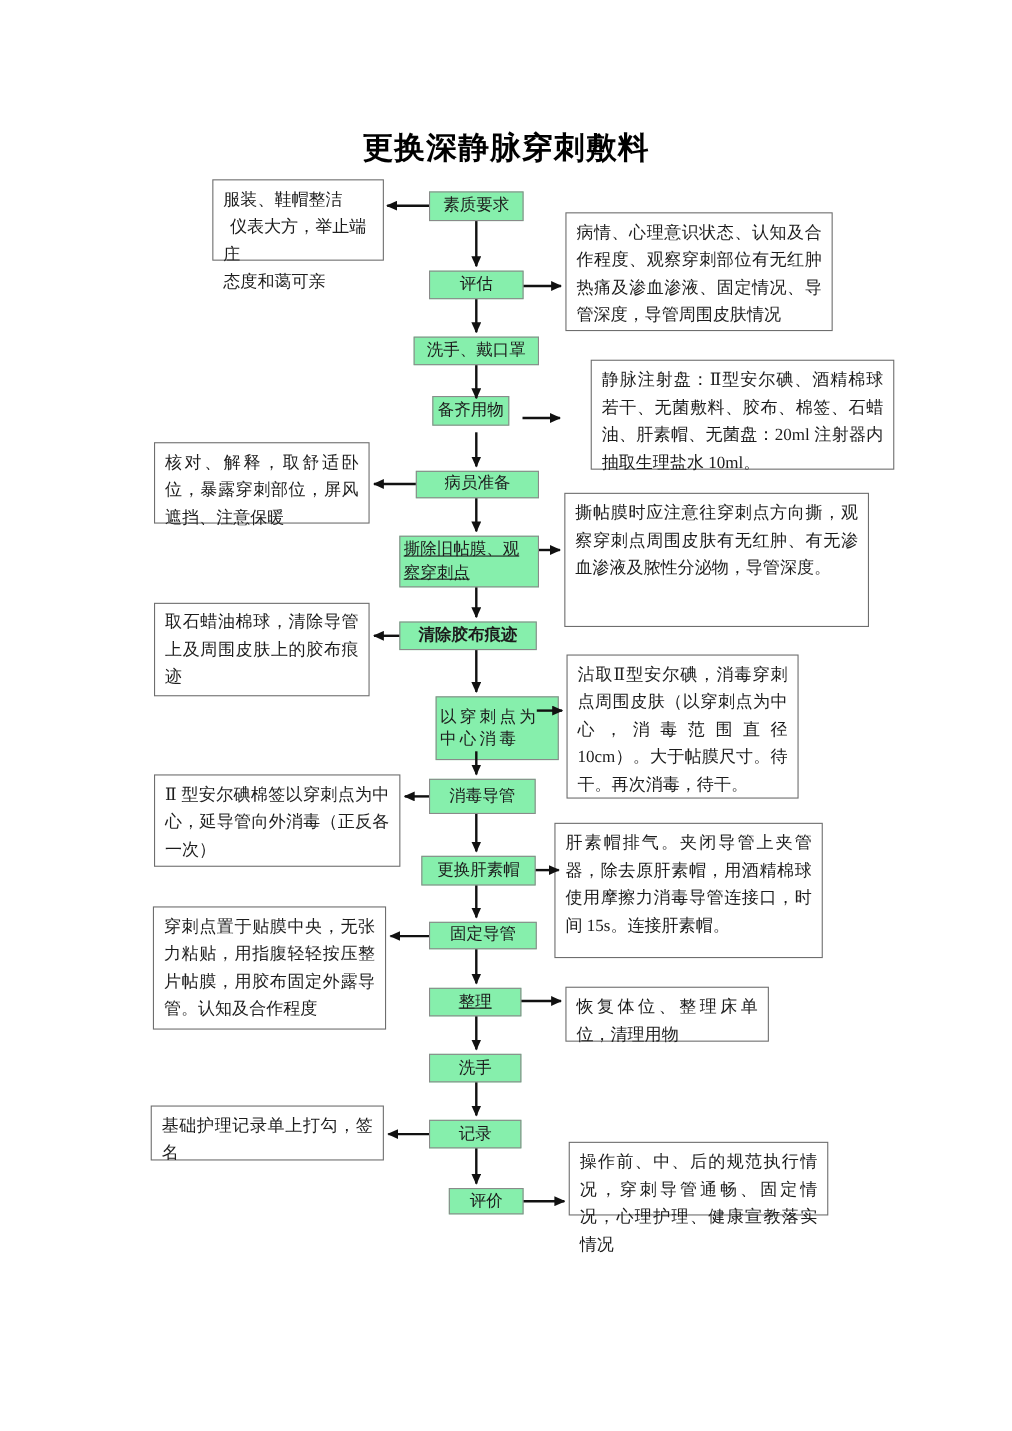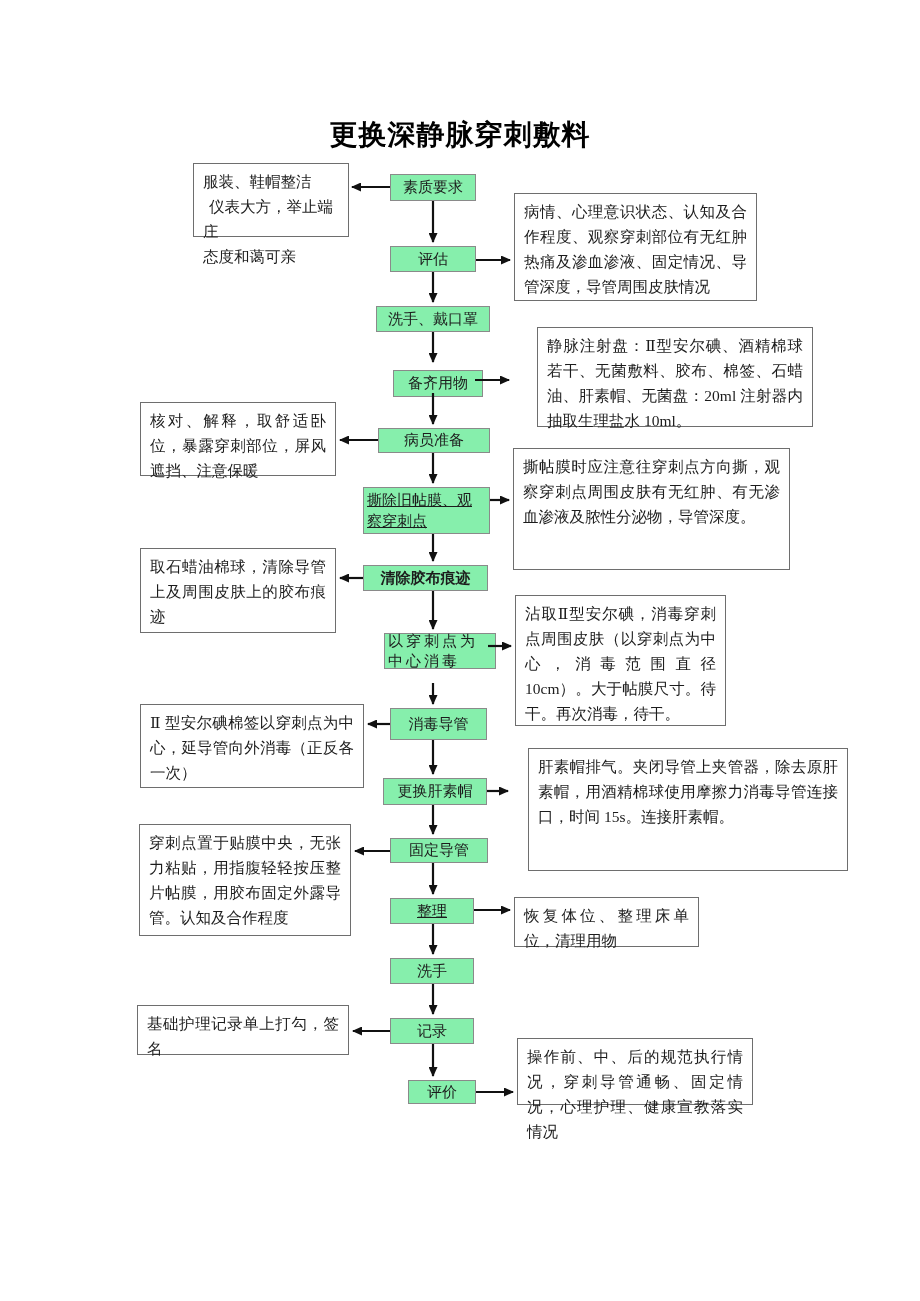--- a/index.html
+++ b/index.html
@@ -35,47 +35,47 @@
 </head>
 <body>
 
 <div class="page">
 
   <div class="title">更换深静脉穿刺敷料</div>
 
   <div class="cbox" style="left:390px;top:174px;width:86px;height:27px;">素质要求</div>
   <div class="cbox" style="left:390px;top:246px;width:86px;height:26px;">评估</div>
   <div class="cbox" style="left:376px;top:306px;width:114px;height:26px;">洗手、戴口罩</div>
-  <div class="cbox" style="left:393px;top:370px;width:90px;height:27px;">备齐用物</div>
+  <div class="cbox" style="left:393px;top:360px;width:70px;height:27px;">备齐用物</div>
   <div class="cbox" style="left:378px;top:428px;width:112px;height:25px;">病员准备</div>
   <div class="cbox" style="left:363px;top:487px;width:127px;height:47px;text-decoration:underline;">撕除旧帖膜、观察穿刺点</div>
   <div class="cbox" style="left:363px;top:565px;width:125px;height:26px;font-weight:bold;">清除胶布痕迹</div>
-  <div class="cbox spread" style="left:384px;top:633px;width:112px;height:36px;">以穿刺点为中心消毒</div>
+  <div class="cbox spread" style="left:396px;top:633px;width:112px;height:58px;">以穿刺点为中心消毒</div>
   <div class="cbox" style="left:390px;top:708px;width:97px;height:32px;">消毒导管</div>
   <div class="cbox" style="left:383px;top:778px;width:104px;height:27px;">更换肝素帽</div>
   <div class="cbox" style="left:390px;top:838px;width:98px;height:25px;">固定导管</div>
   <div class="cbox" style="left:390px;top:898px;width:84px;height:26px;text-decoration:underline;">整理</div>
   <div class="cbox" style="left:390px;top:958px;width:84px;height:26px;">洗手</div>
   <div class="cbox" style="left:390px;top:1018px;width:84px;height:26px;">记录</div>
   <div class="cbox" style="left:408px;top:1080px;width:68px;height:24px;">评价</div>
 
   <div class="note pre" style="left:193px;top:163px;width:156px;height:74px;">服装、鞋帽整洁
 仪表大方，举止端庄
 态度和蔼可亲</div>
   <div class="note" style="left:140px;top:402px;width:196px;height:74px;">核对、解释，取舒适卧位，暴露穿刺部位，屏风遮挡、注意保暖</div>
-  <div class="note" style="left:140px;top:548px;width:196px;height:85px;">取石蜡油棉球，清除导管上及周围皮肤上的胶布痕迹</div>
+  <div class="note" style="left:140px;top:548px;width:196px;height:85px;font-family:Liberation Mono, monospace;">取石蜡油棉球，清除导管上及周围皮肤上的胶布痕迹</div>
   <div class="note" style="left:140px;top:704px;width:224px;height:84px;">Ⅱ 型安尔碘棉签以穿刺点为中心，延导管向外消毒（正反各一次）</div>
   <div class="note" style="left:139px;top:824px;width:212px;height:112px;">穿刺点置于贴膜中央，无张力粘贴，用指腹轻轻按压整片帖膜，用胶布固定外露导管。认知及合作程度</div>
   <div class="note" style="left:514px;top:193px;width:243px;height:108px;">病情、心理意识状态、认知及合作程度、观察穿刺部位有无红肿热痛及渗血渗液、固定情况、导管深度，导管周围皮肤情况</div>
 
   <div class="note" style="left:137px;top:1005px;width:212px;height:50px;">基础护理记录单上打勾，签名</div>
   <div class="note" style="left:513px;top:327px;width:276px;height:100px;margin-left:24px;">静脉注射盘：Ⅱ型安尔碘、酒精棉球若干、无菌敷料、胶布、棉签、石蜡油、肝素帽、无菌盘：20ml 注射器内抽取生理盐水 10ml。</div>
   <div class="note" style="left:513px;top:448px;width:277px;height:122px;">撕帖膜时应注意往穿刺点方向撕，观察穿刺点周围皮肤有无红肿、有无渗血渗液及脓性分泌物，导管深度。</div>
   <div class="note" style="left:515px;top:595px;width:211px;height:131px;">沾取Ⅱ型安尔碘，消毒穿刺点周围皮肤（以穿刺点为中心，消毒范围直径 10cm）。大于帖膜尺寸。待干。再次消毒，待干。</div>
-  <div class="note" style="left:528px;top:748px;width:320px;height:123px;">肝素帽排气。夹闭导管上夹管器，除去原肝素帽，用酒精棉球使用摩擦力消毒导管连接口，时间 15s。连接肝素帽。</div>
+  <div class="note" style="left:504px;top:748px;width:244px;height:123px;">肝素帽排气。夹闭导管上夹管器，除去原肝素帽，用酒精棉球使用摩擦力消毒导管连接口，时间 15s。连接肝素帽。</div>
   <div class="note" style="left:514px;top:897px;width:185px;height:50px;">恢复体位、整理床单位，清理用物</div>
   <div class="note" style="left:517px;top:1038px;width:236px;height:67px;">操作前、中、后的规范执行情况，穿刺导管通畅、固定情况，心理护理、健康宣教落实情况</div>
 
   <svg class="arrows" width="920" height="1301" viewBox="0 0 920 1301">
     <defs>
       <marker id="ah" markerWidth="10" markerHeight="9" refX="9" refY="4.5" orient="auto" markerUnits="userSpaceOnUse">
         <path d="M0,0 L10,4.5 L0,9 z" fill="#111111"></path>
       </marker>
     </defs>
     <g>

